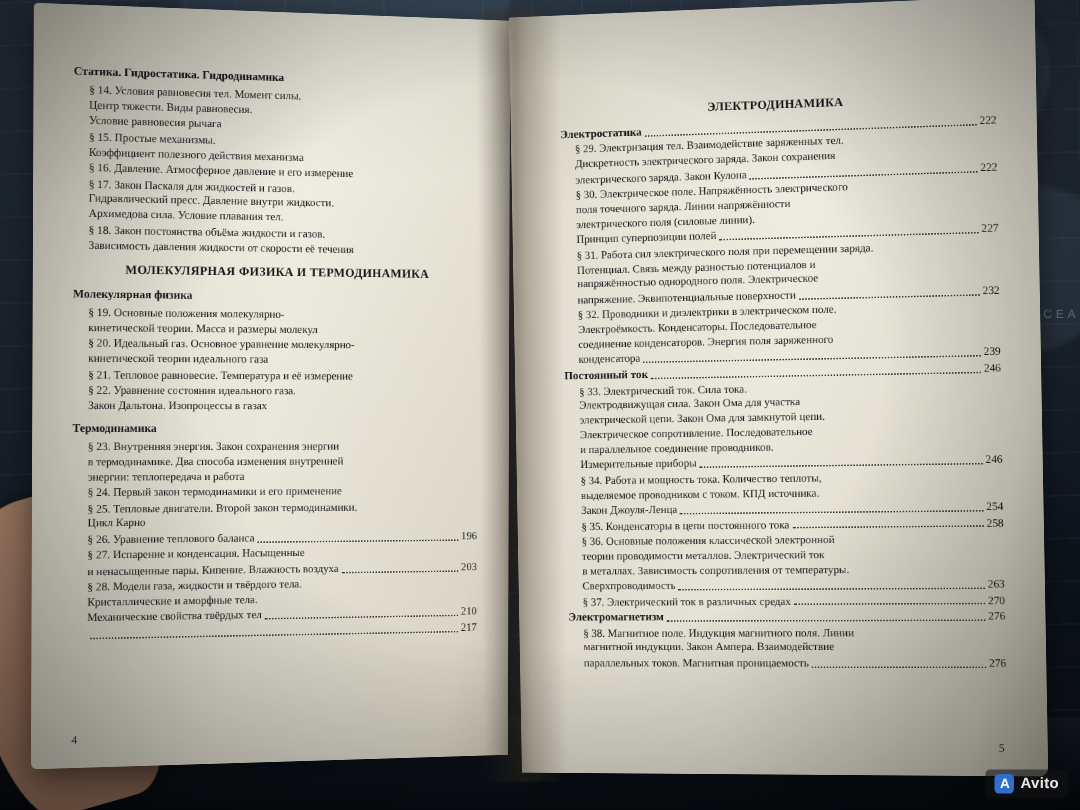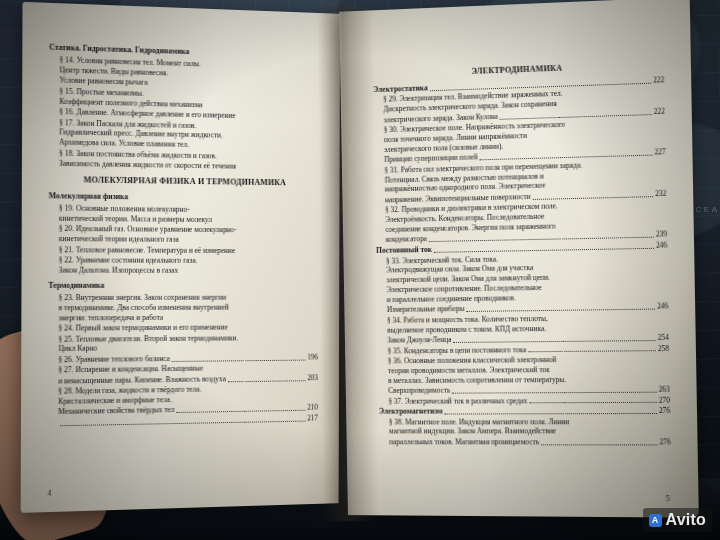--- a/index.html
+++ b/index.html
@@ -206,21 +206,21 @@
     border-radius: 3px;
     background: #2f6fd0;
     color: #fff;
     font-size: 9px;
     font-weight: bold;
     line-height: 13px;
     text-align: center;
   }
   .wm-text {
     color: #e9e9e9;
-    font-size: 16px;
+    font-size: 10px;
     font-weight: bold;
     letter-spacing: 0.2px;
   }
   .vignette {
     position: absolute;
     inset: 0;
     pointer-events: none;
     background: radial-gradient(ellipse at 50% 45%, rgba(0,0,0,0) 45%, rgba(0,0,0,0.45) 100%);
   }
 </style>

